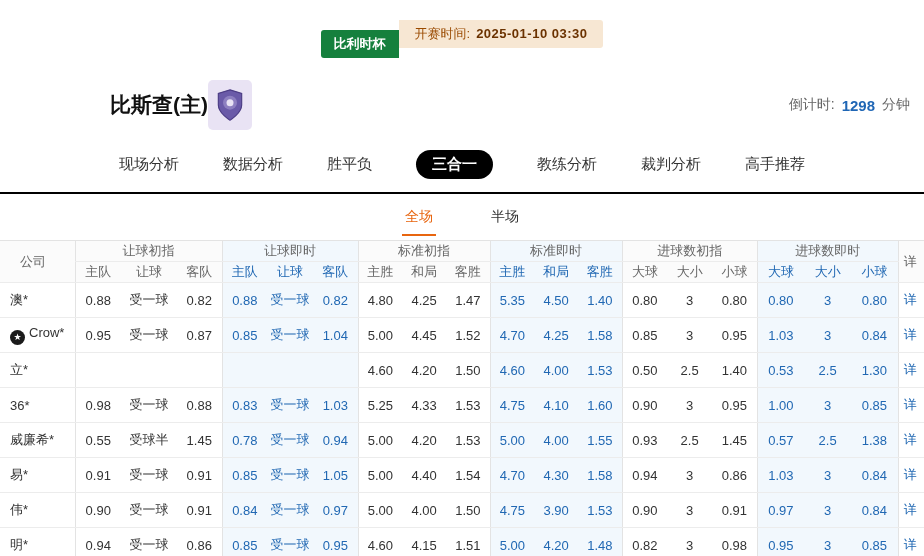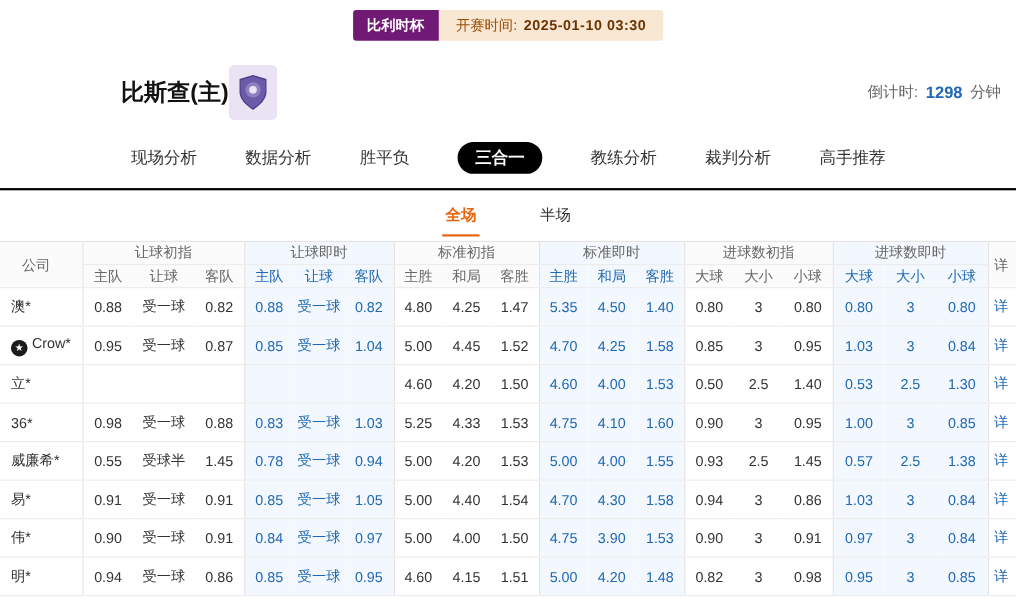--- a/index.html
+++ b/index.html
@@ -1,22 +1,22 @@
 <!DOCTYPE html>
 <html><head>
 <meta charset="utf-8">
 <style>
   * { margin:0; padding:0; box-sizing:border-box; }
   html,body { width:924px; height:556px; overflow:hidden; background:#fff;
     font-family:"Liberation Sans","DejaVu Sans",sans-serif; color:#333; }
 
   
   .top-strip { display:flex; justify-content:center; align-items:center; padding-top:9px; }
-  .league-badge { background:#701a75; color:#fff; font-size:13px; font-weight:bold;
-    padding:5px 13px; border-radius:3px 0 0 3px; }
+  .league-badge { background:#15803d; color:#fff; font-size:13px; font-weight:bold;
+    padding:5px 13px; border-radius:3px 0 0 3px;margin-top:21px; }
   .kickoff { background:#f7e7d3; color:#9a4a00; font-size:13px; padding:5px 16px;
     border-radius:0 3px 3px 0; }
   .kickoff b { color:#6b3200; margin-left:6px; letter-spacing:0.5px; }
 
   
   .team-row { display:flex; align-items:center; justify-content:space-between;
     padding:16px 14px 0 110px; height:78px; }
   .team { display:flex; align-items:center; gap:0;justify-content:center; }
   .team-name { font-size:21px; font-weight:bold; color:#111; white-space:nowrap; }
   .logo-box { width:44px; height:50px; border-radius:5px; display:flex;
@@ -29,21 +29,21 @@
   
   .nav-tabs { margin-top:14px; display:flex; justify-content:center; align-items:center;
     gap:44px; padding-bottom:13px; border-bottom:2px solid #000000; }
   .nav-tab { font-size:15px; color:#333; cursor:pointer; white-space:nowrap; }
   .nav-tab.active { background:#000000; color:#fff; border-radius:15px; padding:5px 16px;
     font-weight:bold; }
 
   
   .sub-tabs { margin-top:14px; display:flex; justify-content:center; gap:52px; height:28px; }
   .sub-tab { font-size:14px; color:#333; cursor:pointer; padding:0 3px 7px; }
-  .sub-tab.active { color:#e8650f; font-weight:bold; border-bottom:2px solid #e8650f; }
+  .sub-tab.active { color:#e8650f; font-weight:normal; border-bottom:2px solid #e8650f; }
 
   
   table { width:938px; table-layout:fixed; border-collapse:collapse; font-size:13px;
     margin-top:4px; border-top:1px solid #e3e3e3; }
   th, td { text-align:center; font-weight:normal; border-bottom:1px solid #ececec;
     overflow:hidden; white-space:nowrap; }
   thead th { color:#666; background:#fbfbfb; height:21px; }
   tbody td { height:35px; color:#333; }
   .group-start { border-left:1px solid #e3e3e3; }
   .live { background:#f2f8fd; }

